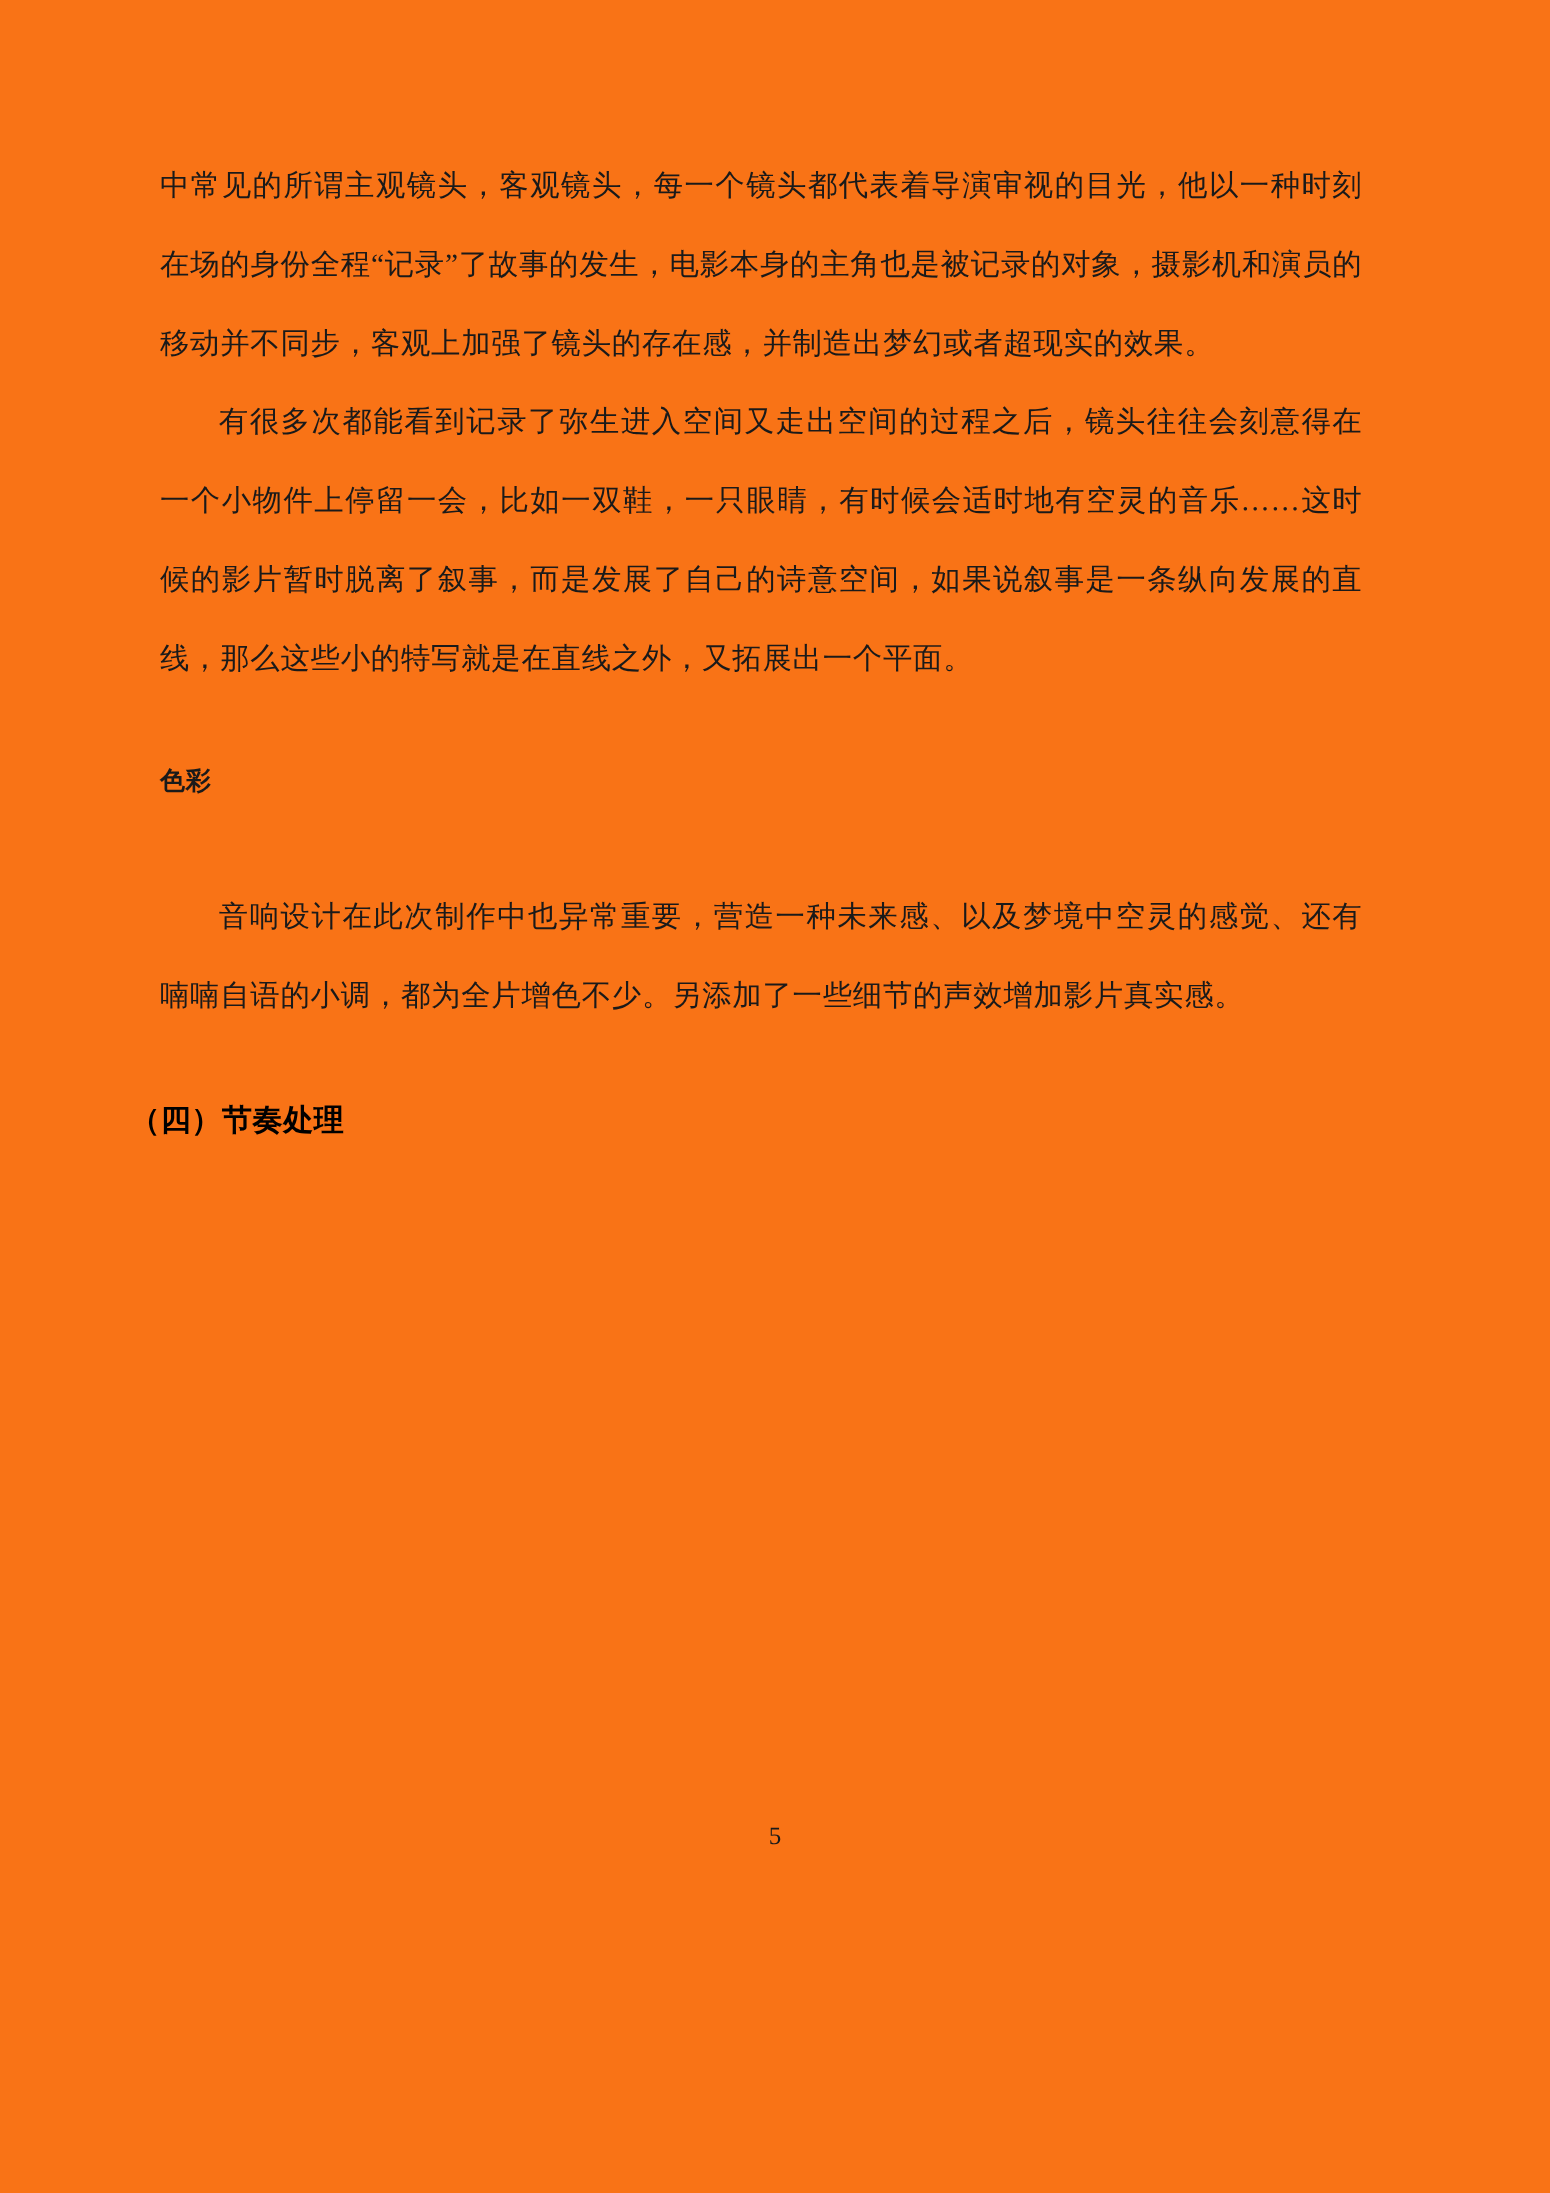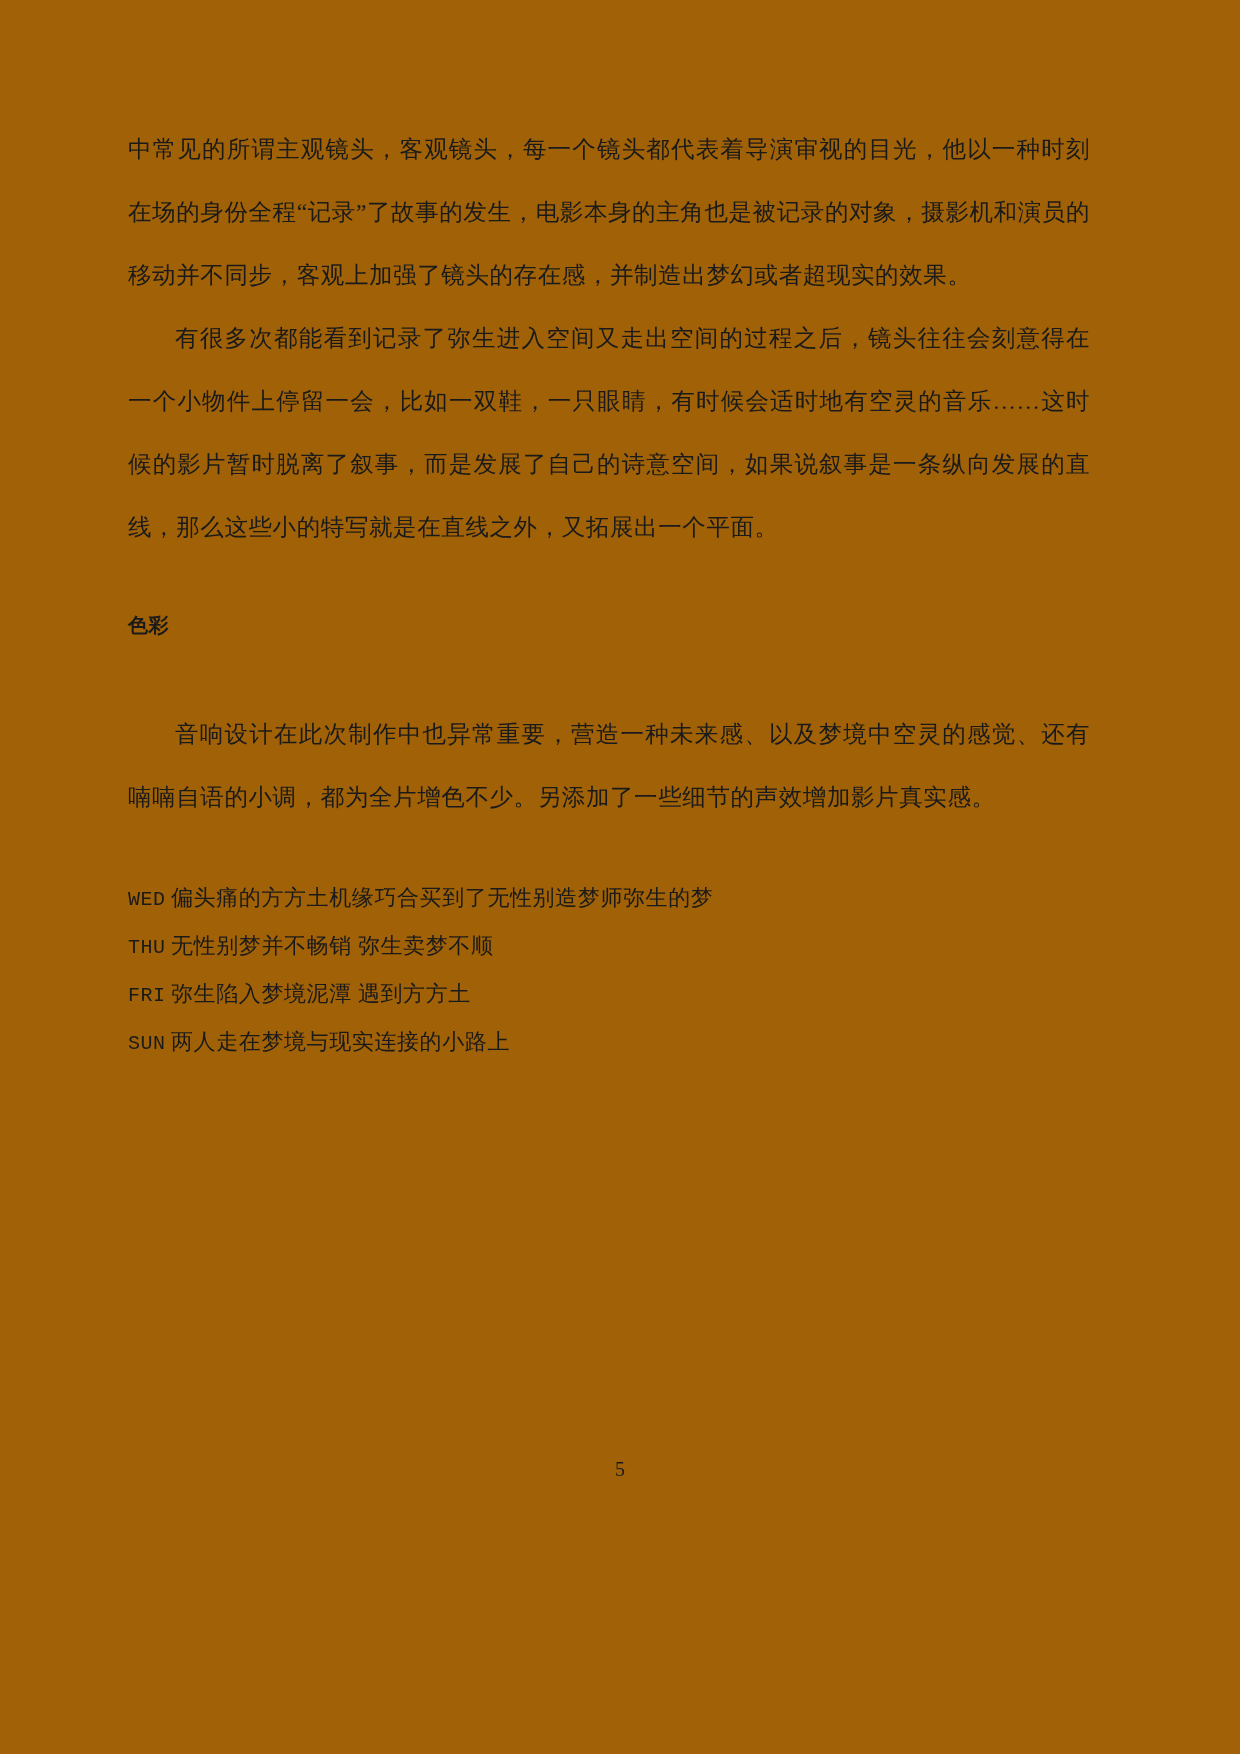--- a/index.html
+++ b/index.html
@@ -8,21 +8,21 @@
     background: #ffffff;
   }
   body {
     font-family: "Liberation Serif", "DejaVu Serif", serif;
     color: #000000;
   }
   .page {
     position: relative;
     width: 1240px;
     height: 1754px;
-    background: #a16207;
+    background: #f97316;
     box-sizing: border-box;
     overflow: hidden;
   }
   .content {
     position: absolute;
     left: 128px;
     top: 118px;
     width: 962px;
   }
   
@@ -112,40 +112,23 @@
     <p class="subhead">色彩</p>
 
 
     <div class="spacer-lg"></div>
 
 
     <p class="para indent">音响设计在此次制作中也异常重要，营造一种未来感、以及梦境中空灵的感觉、还有喃喃自语的小调，都为全片增色不少。另添加了一些细节的声效增加影片真实感。</p>
 
     <div class="spacer-md"></div>
 
+    <h2 class="section-head">（四）节奏处理</h2>
 
 
-    <ul class="schedule">
-      <li class="schedule-item">
-        <span class="day">WED</span>
-        <span class="day-text">偏头痛的方方土机缘巧合买到了无性别造梦师弥生的梦</span>
-      </li>
-      <li class="schedule-item">
-        <span class="day">THU</span>
-        <span class="day-text">无性别梦并不畅销  弥生卖梦不顺</span>
-      </li>
-      <li class="schedule-item">
-        <span class="day">FRI</span>
-        <span class="day-text">弥生陷入梦境泥潭  遇到方方土</span>
-      </li>
-      <li class="schedule-item">
-        <span class="day">SUN</span>
-        <span class="day-text">两人走在梦境与现实连接的小路上</span>
-      </li>
-    </ul>
 
     <div class="spacer-xl"></div>
 
   </div>
 
   <div class="page-number">5</div>
 
 </div>
 
 </body></html>

